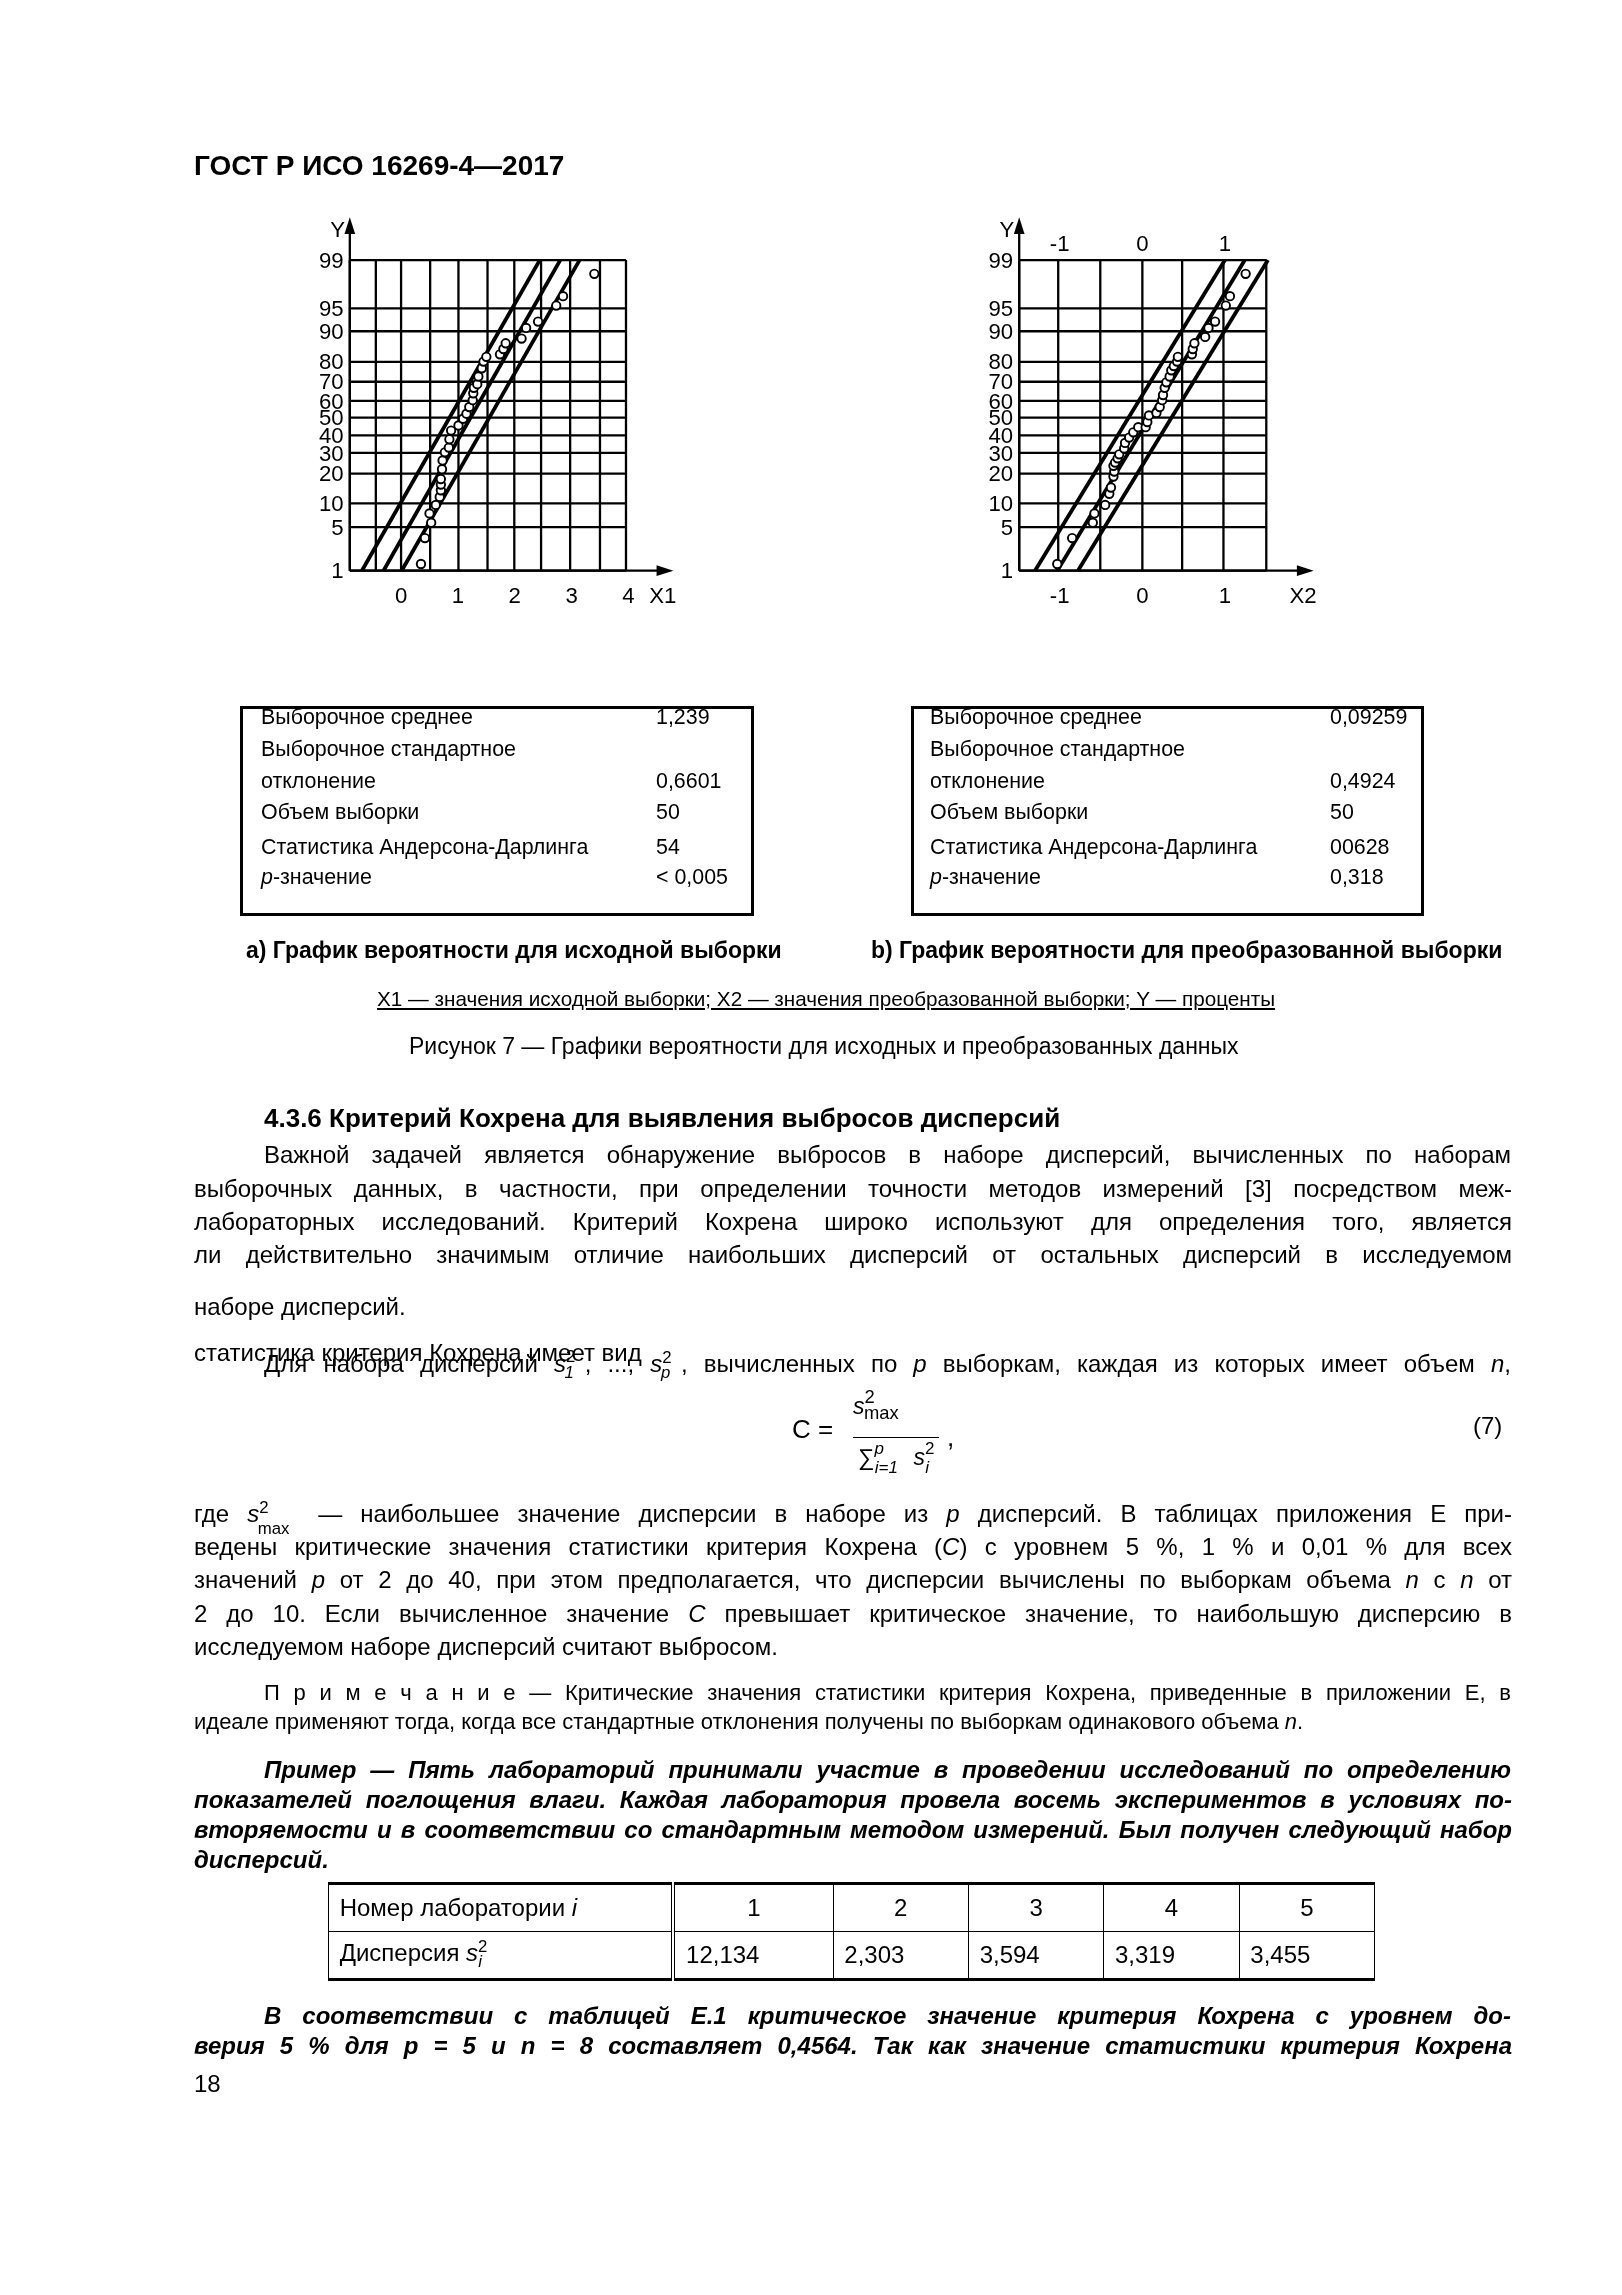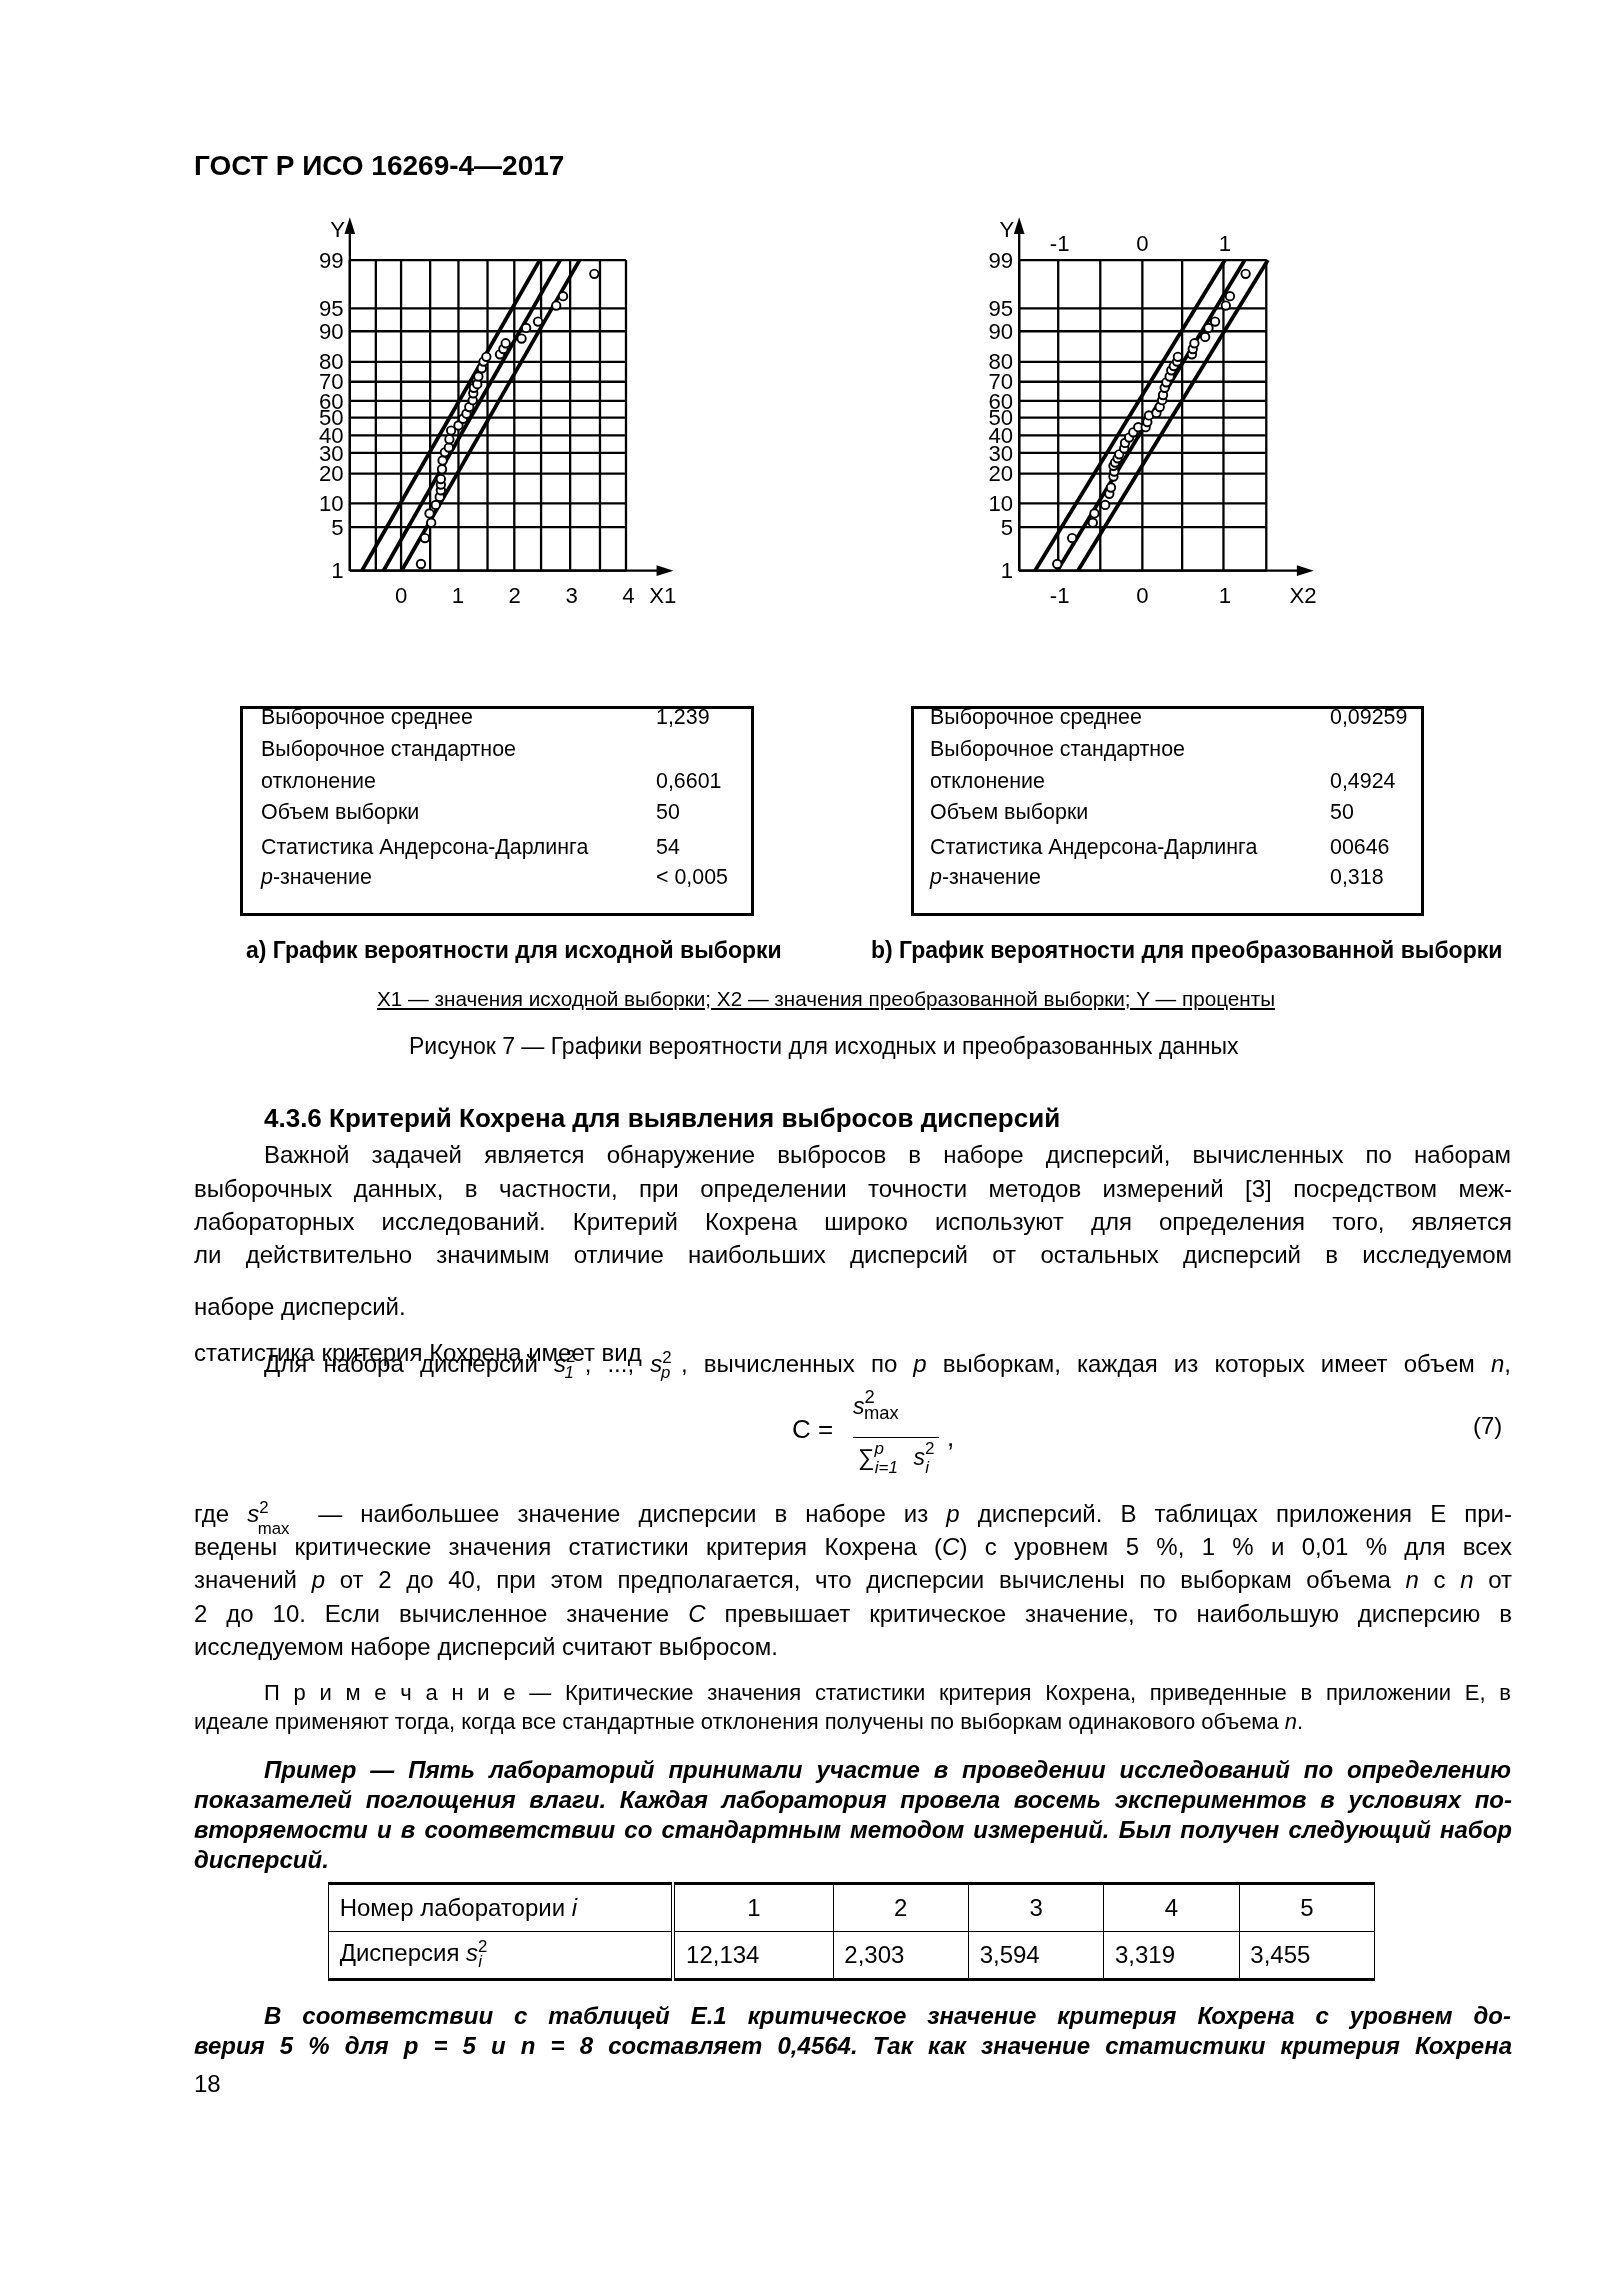--- a/index.html
+++ b/index.html
@@ -233,21 +233,21 @@
 <div class="statbox" style="left:911px; top:706px; width:513px; height:210px;"></div>
 <div id="statsB">
     <div class="statrow" style="left: 930px; top: 705px;">Выборочное среднее</div>
     <div class="statrow" style="left: 1330px; top: 705px;">0,09259</div>
     <div class="statrow" style="left: 930px; top: 737px;">Выборочное стандартное</div>
     <div class="statrow" style="left: 930px; top: 769px;">отклонение</div>
     <div class="statrow" style="left: 1330px; top: 769px;">0,4924</div>
     <div class="statrow" style="left: 930px; top: 800px;">Объем выборки</div>
     <div class="statrow" style="left: 1330px; top: 800px;">50</div>
     <div class="statrow" style="left: 930px; top: 835px;">Статистика Андерсона-Дарлинга</div>
-    <div class="statrow" style="left: 1330px; top: 835px;">00646</div>
+    <div class="statrow" style="left: 1330px; top: 835px;">00628</div>
     <div class="statrow" style="left: 930px; top: 865px;"><i>p</i>-значение</div>
     <div class="statrow" style="left: 1330px; top: 865px;">0,318</div>
   </div>
 <div class="abs caption" style="left:871px; top:937px;text-align:right;">b) График вероятности для преобразованной выборки</div>
 
 <div class="abs legend" style="left:377px; top:987px;">X1 — значения исходной выборки; X2 — значения преобразованной выборки; Y — проценты</div>
 <div class="abs figcap" style="left:409px; top:1033px;">Рисунок 7 — Графики вероятности для исходных и преобразованных данных</div>
 
 <div class="abs heading" style="left:264px; top:1103px;">4.3.6 Критерий Кохрена для выявления выбросов дисперсий</div>
 

